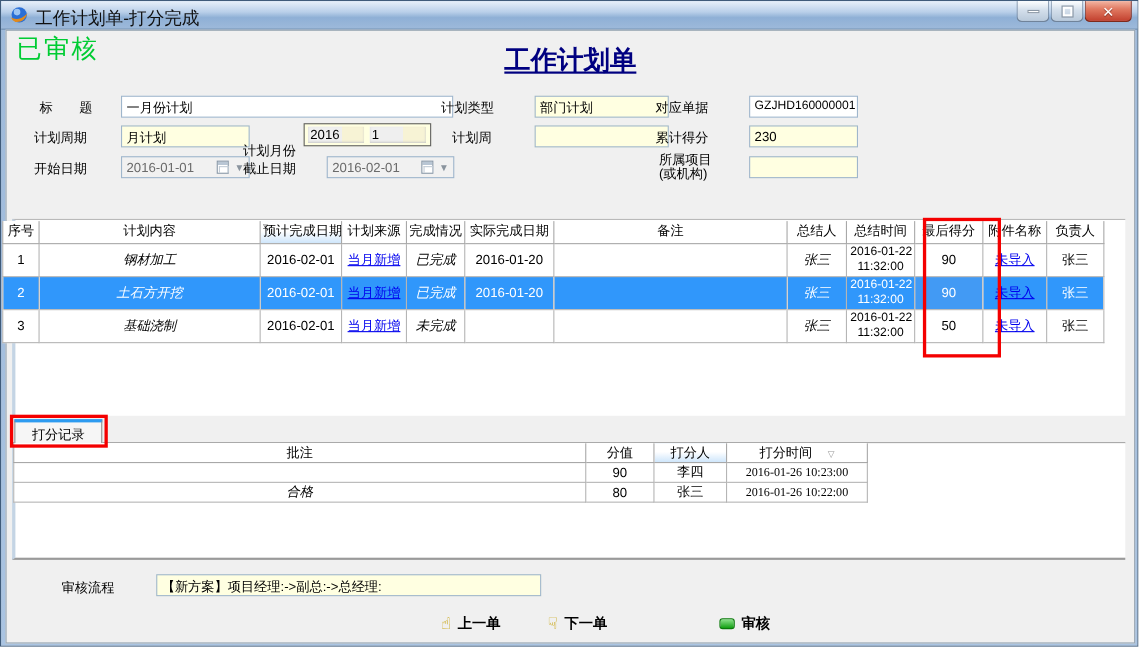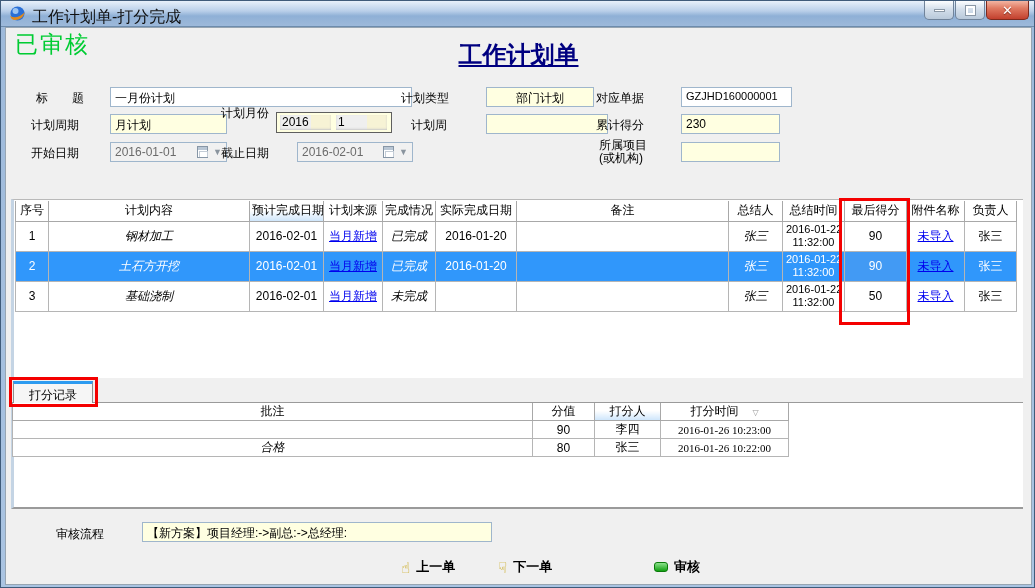--- a/index.html
+++ b/index.html
@@ -61,21 +61,21 @@
   .grid-area2 { position:absolute; left:10px; top:402px; width:1012px; height:106px;
                 background:#fff; border-bottom:2px solid #9a9a9a; border-left:3px solid #c4d4e4; }
 
   table.grid { position:absolute; border-collapse:collapse; table-layout:fixed;
                font-size:12px; background:#fff; }
   table.grid th { font-weight:normal; border:1px solid #a8a8a8; border-top:none;
                   background:#fff; height:20px; padding:0 2px; overflow:hidden; white-space:nowrap; }
   table.grid td { border:1px solid #b5b5b5; padding:0 3px; overflow:hidden;
                   white-space:nowrap; text-align:center; background:#fff; }
   table.grid th.hl { background:linear-gradient(#ffffff 45%,#cfe6fb); }
-  #plan-table { left:14px; top:200px; width:1001px; }
+  #plan-table { left:1px; top:200px; width:1001px; }
   #plan-table td { height:30px; }
   td.al { text-align:left;font-style:italic; }
   td.t2 { font-size:11px; line-height:13px; }
   a.cell-link { color:#0000ee; text-decoration:underline; cursor:pointer; }
   tr.sel td { background:#3097fb; color:#fff;
               border-top:1px dotted #cf8a45; border-bottom:1px dotted #cf8a45; }
   td.score { background:#5ba2ea; }
   tr.sel td.score { background:#429af4; }
 
   .red-rect { position:absolute; border:3px solid #f40000; z-index:6; pointer-events:none; }
@@ -128,27 +128,27 @@
   </div>
 
   <div class="client"></div>
 
   <div class="stamp">已审核</div>
   <div class="form-title">工作计划单</div>
 
   <span class="lbl" style="left:35px;top:89px;">标　　题</span>
   <div class="field" style="left:88px;top:86px;width:302px;">一月份计划</div>
   <span class="lbl" style="left:400px;top:89px;">计划类型</span>
-  <div class="field yellow" style="left:464px;top:86px;width:108px;text-align:center;">部门计划</div>
+  <div class="field yellow" style="left:464px;top:86px;width:122px;">部门计划</div>
   <span class="lbl" style="left:595px;top:89px;">对应单据</span>
-  <div class="field small-font" style="left:659px;top:86px;width:111px;">GZJHD160000001</div>
+  <div class="field small-font" style="left:659px;top:86px;width:99px;">GZJHD160000001</div>
 
   <span class="lbl" style="left:30px;top:116px;">计划周期</span>
   <div class="field yellow" style="left:88px;top:113px;width:117px;">月计划</div>
-  <span class="lbl" style="left:220px;top:104px;">计划月份</span>
+  <span class="lbl" style="left:220px;top:128px;">计划月份</span>
   <div class="spinbox" style="left:275px;top:111px;width:116px;">
     <span class="spincell">2016</span>
     <span class="spincell">1</span>
   </div>
   <span class="lbl" style="left:410px;top:116px;text-align:right;">计划周</span>
   <div class="field yellow" style="left:464px;top:113px;width:122px;"></div>
   <span class="lbl" style="left:595px;top:116px;">累计得分</span>
   <div class="field yellow" style="left:659px;top:113px;width:99px;">230</div>
 
   <span class="lbl" style="left:30px;top:144px;">开始日期</span>

